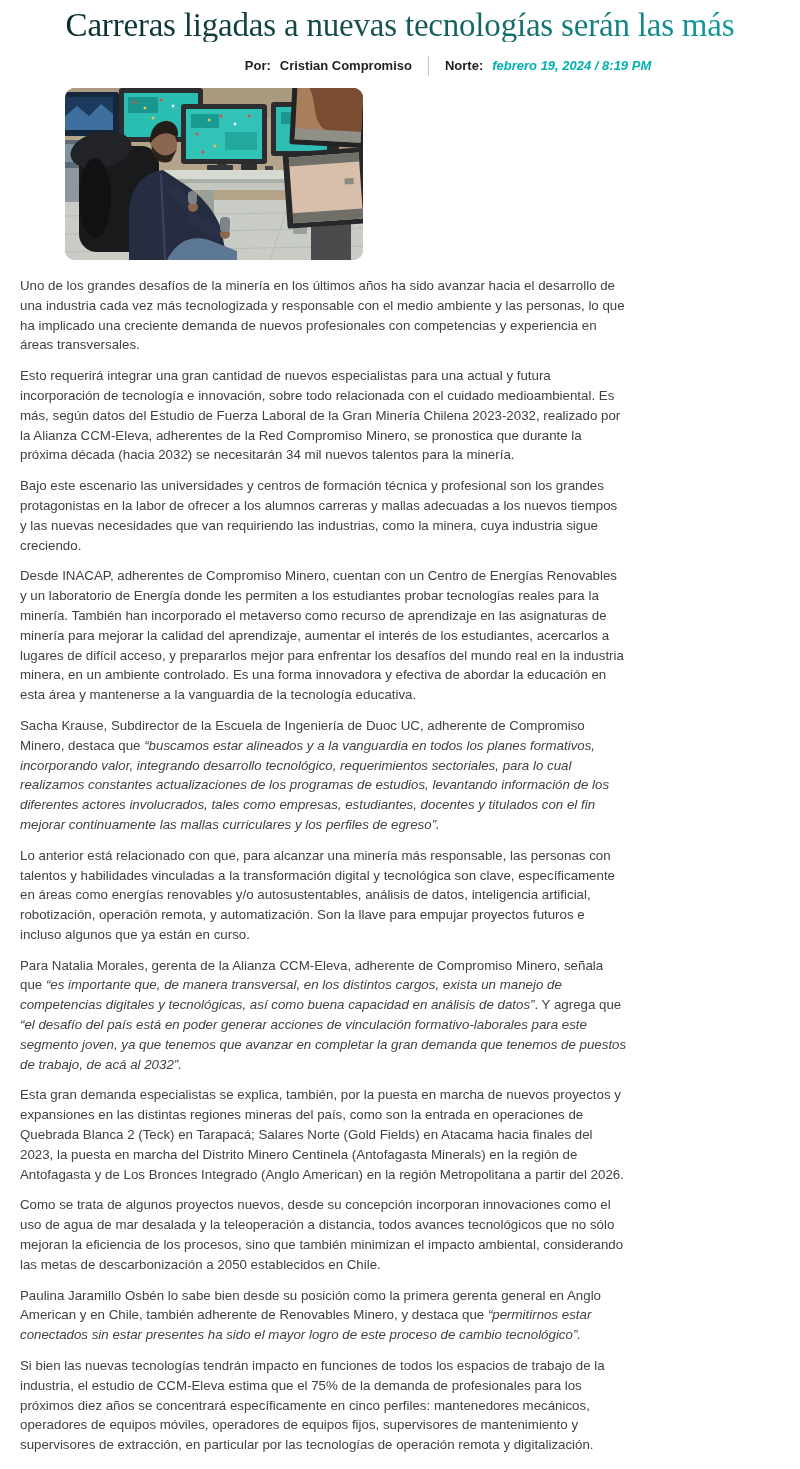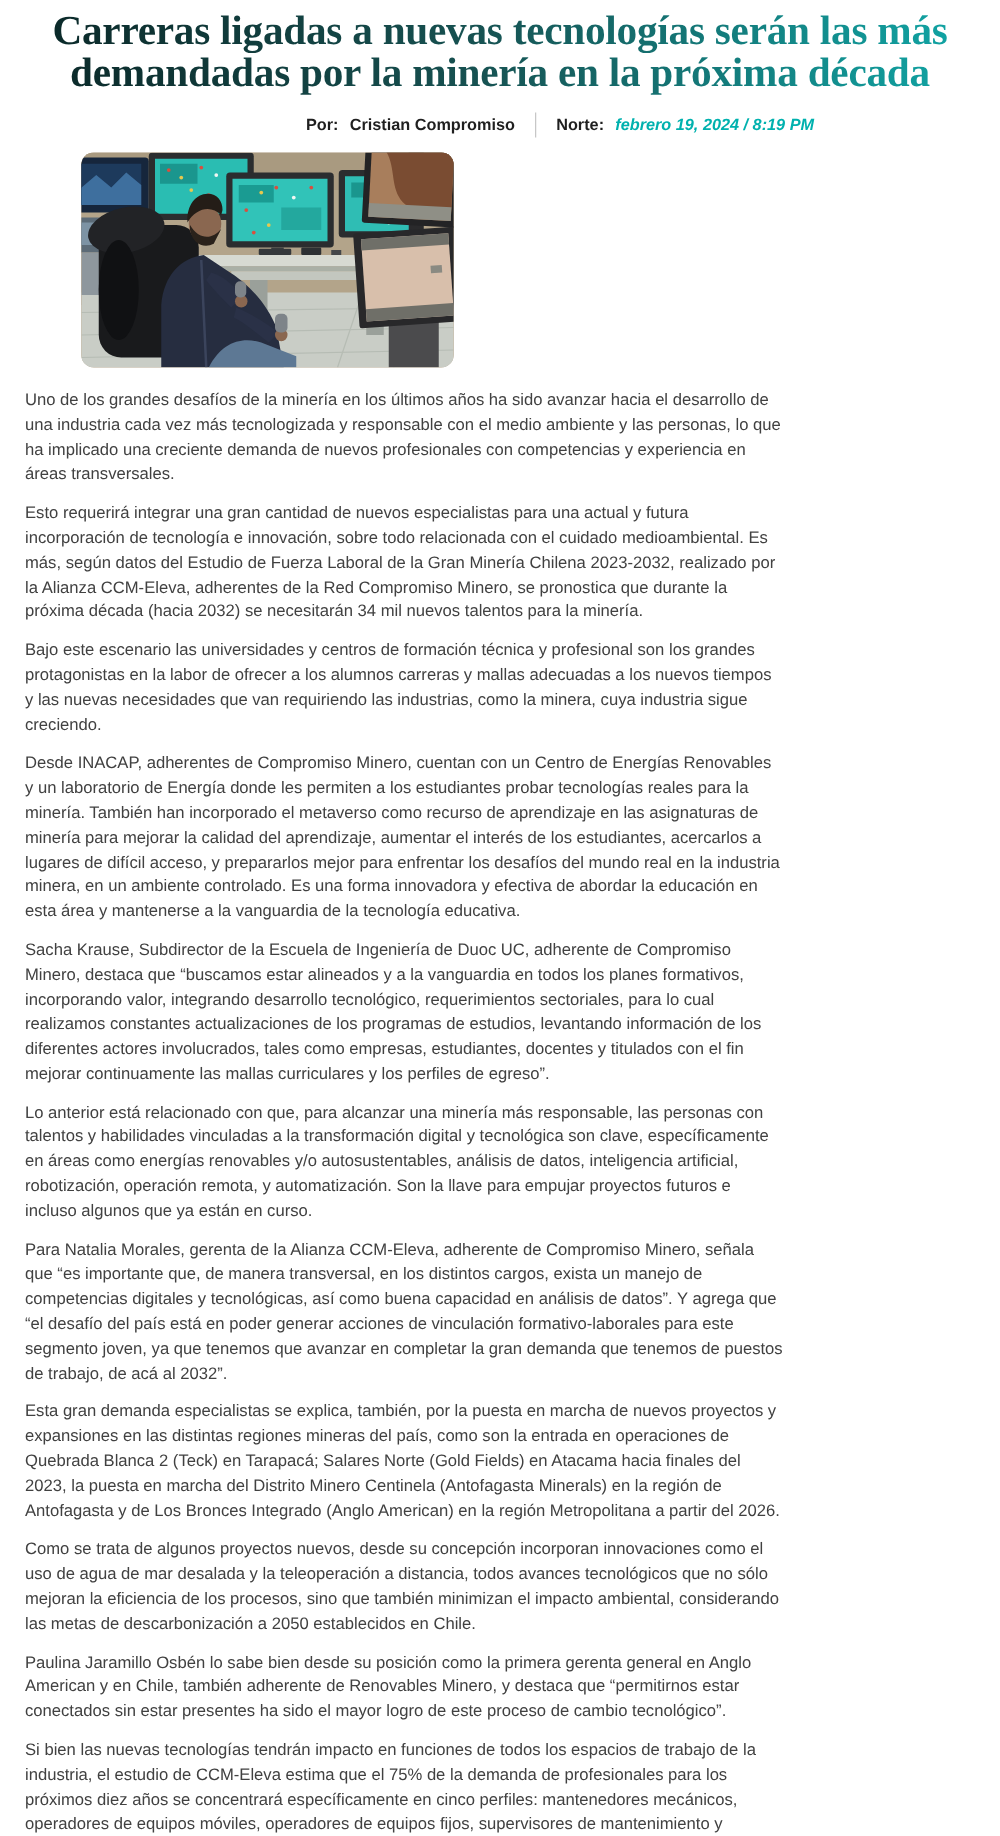--- a/index.html
+++ b/index.html
@@ -14,21 +14,21 @@
   *{margin:0;padding:0;box-sizing:border-box;}
   html,body{background:#ffffff;}
   body{
     width:800px;height:1469px;overflow:hidden;
     font-family:"Liberation Sans",sans-serif;
     padding-top:8px;
   }
   .headline{
     text-align:center;
     font-family:"Liberation Serif","DejaVu Serif",serif;
-    font-weight:700;
+    font-weight:400;
     font-size:33px;
     line-height:1.03;
     letter-spacing:-0.2px;
     background:linear-gradient(90deg,var(--headline-dark) 0%,var(--headline-mid) 48%,var(--headline-teal) 100%);
     -webkit-background-clip:text;
     background-clip:text;
     -webkit-text-fill-color:transparent;
     margin-bottom:14px;
   }
   .headline .hl-line{white-space:nowrap;}
@@ -54,28 +54,27 @@
   }
   .article-image svg{display:block;}
   .article-body{
     width:627px;
     padding-left:20px;
     color:var(--body-text);
     font-size:13.3px;
     line-height:1.49;
   }
   .article-body .para{margin-bottom:11px;}
-  .article-body .it{}
+  .article-body .it{font-style:italic;}
 </style>
 </head>
 <body>
 
 <h1 class="headline">
   <div class="hl-line">Carreras ligadas a nuevas tecnologías serán las más</div>
-  <div class="hl-line">demandadas por la minería en la próxima década</div>
 </h1>
 
 <div class="byline">
   <span class="label">Por:</span>
   <span class="author">Cristian Compromiso</span>
   <span class="v-divider"></span>
   <span class="label">Norte:</span>
   <span class="date">febrero 19, 2024 / 8:19 PM</span>
 </div>
 

